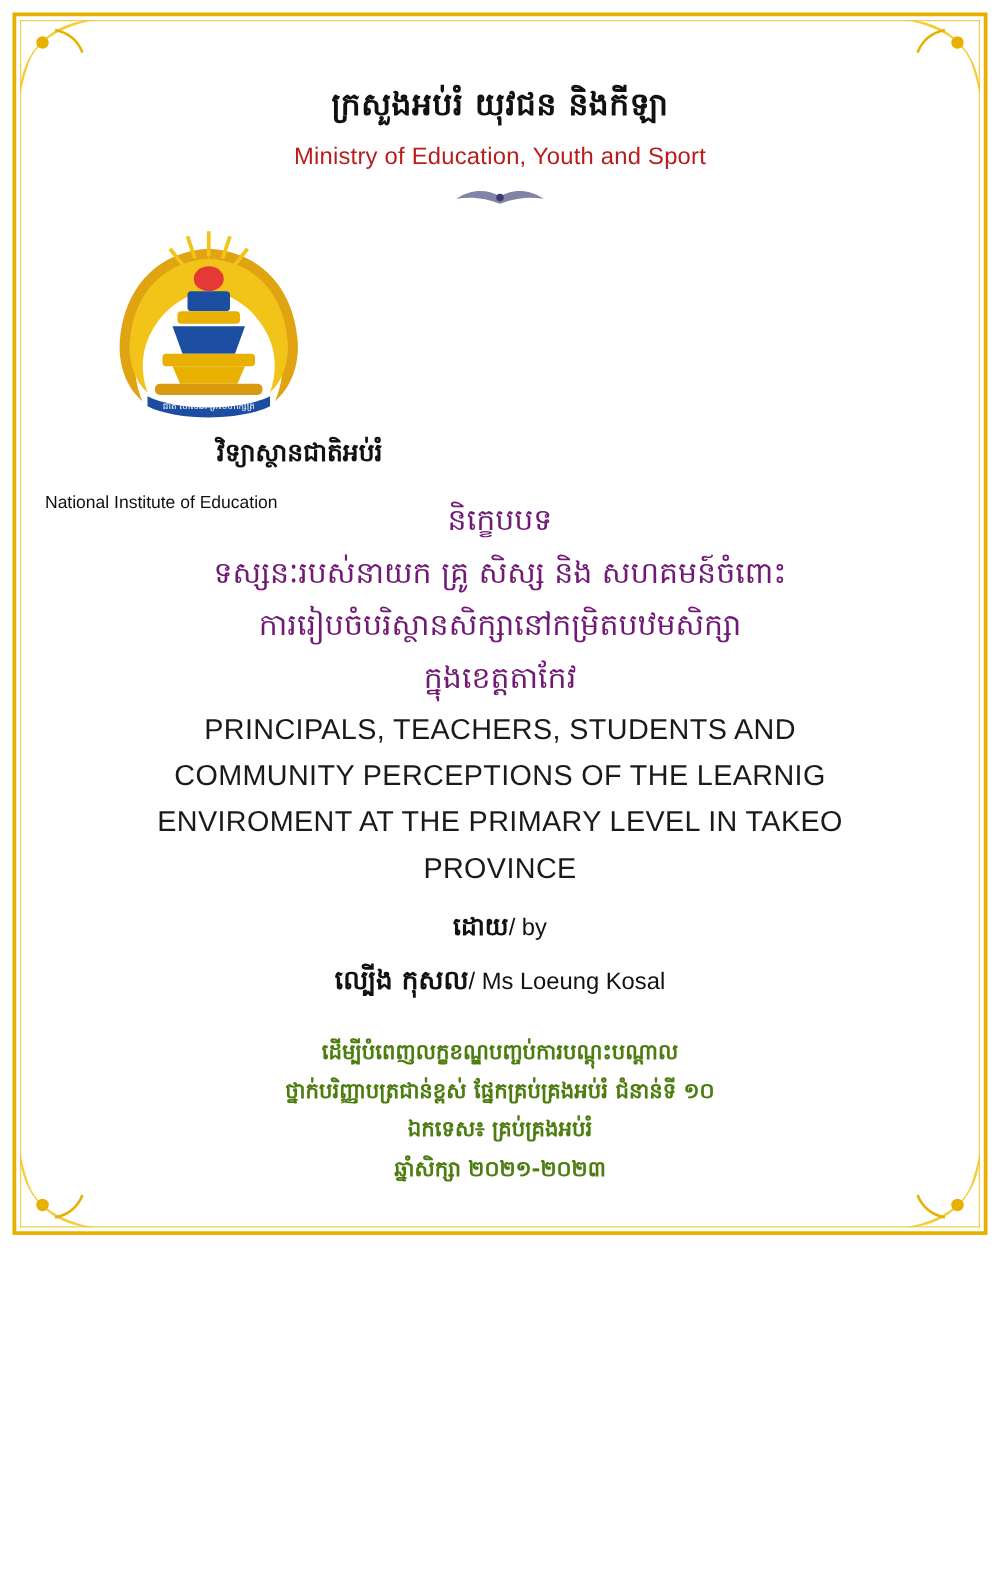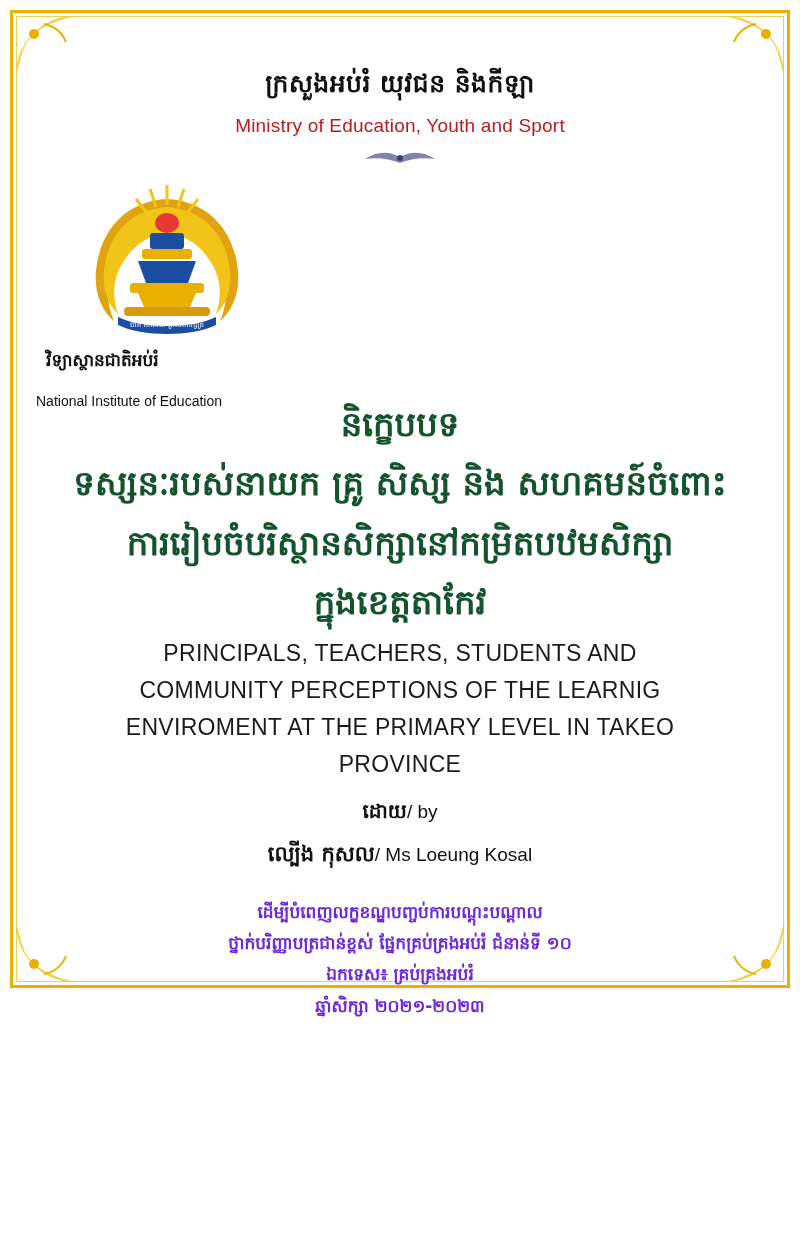--- a/index.html
+++ b/index.html
@@ -98,39 +98,39 @@
     left: 36px;
     top: 0;
     width: 190px;
     height: 175px;
   }
   .nie-kh {
     position: absolute;
     left: 10px;
     top: 178px;
     width: 260px;
-    text-align: left;
-    font-size: 17px;
+    text-align: right;
+    font-size: 20px;
     font-weight: bold;
     color: #111111;
   }
   .nie-en {
     position: absolute;
     left: 0px;
     top: 222px;
     width: 280px;
     text-align: left;
     font-size: 14px;
     color: #111111;
   }
 
   .title-kh {
-    font-size: 34px;
-    font-weight: bold;
-    color: #14532d;
+    font-size: 24px;
+    font-weight: normal;
+    color: #701a75;
     line-height: 1.75;
     margin-top: -6px;
   }
   .title-kh .l1 { display: block; }
 
   .title-en {
     font-size: 23px;
     color: #1a1a1a;
     line-height: 1.62;
     margin-top: 2px;
@@ -148,21 +148,21 @@
     margin-top: 12px;
     font-size: 19px;
     color: #111111;
   }
   .author .kh { font-weight: bold; font-size: 21px; }
 
   .footer-block {
     margin-top: 26px;
     font-size: 17px;
     font-weight: bold;
-    color: #6d28d9;
+    color: #4d7c0f;
     line-height: 1.85;
   }
   .footer-block div { display: block; }
 </style>
 </head>
 <body>
 
 <div class="page">
 
   <div class="border-outer"></div>

